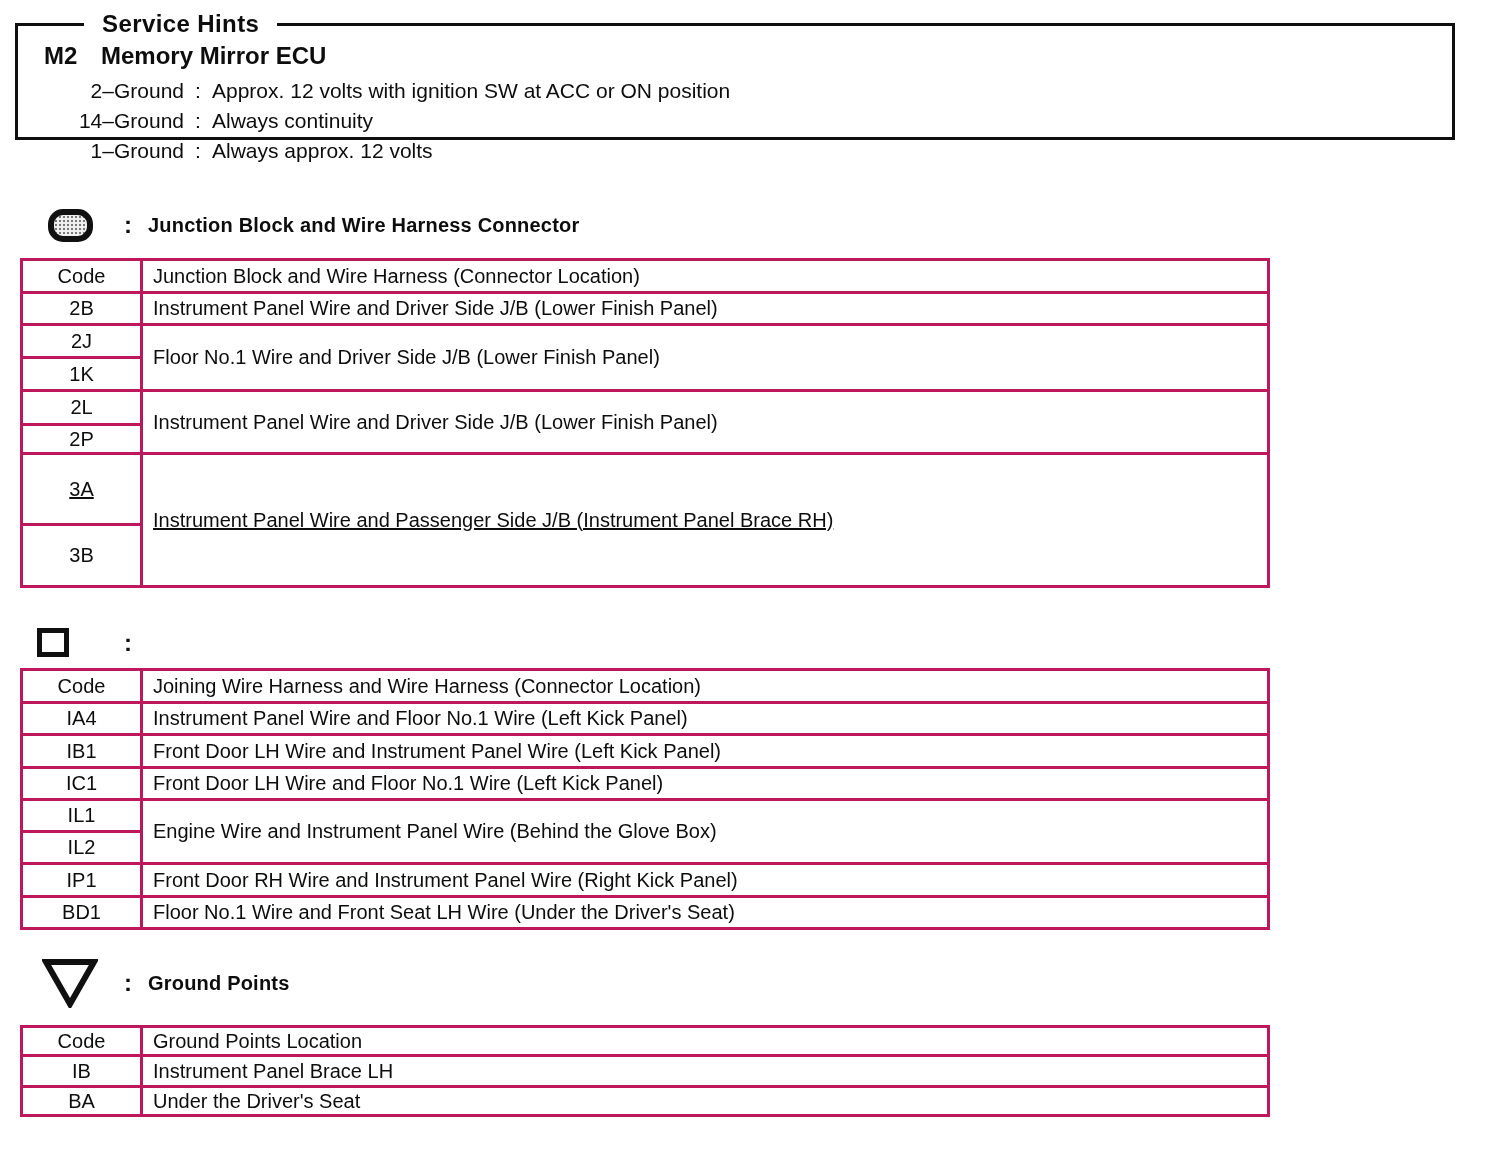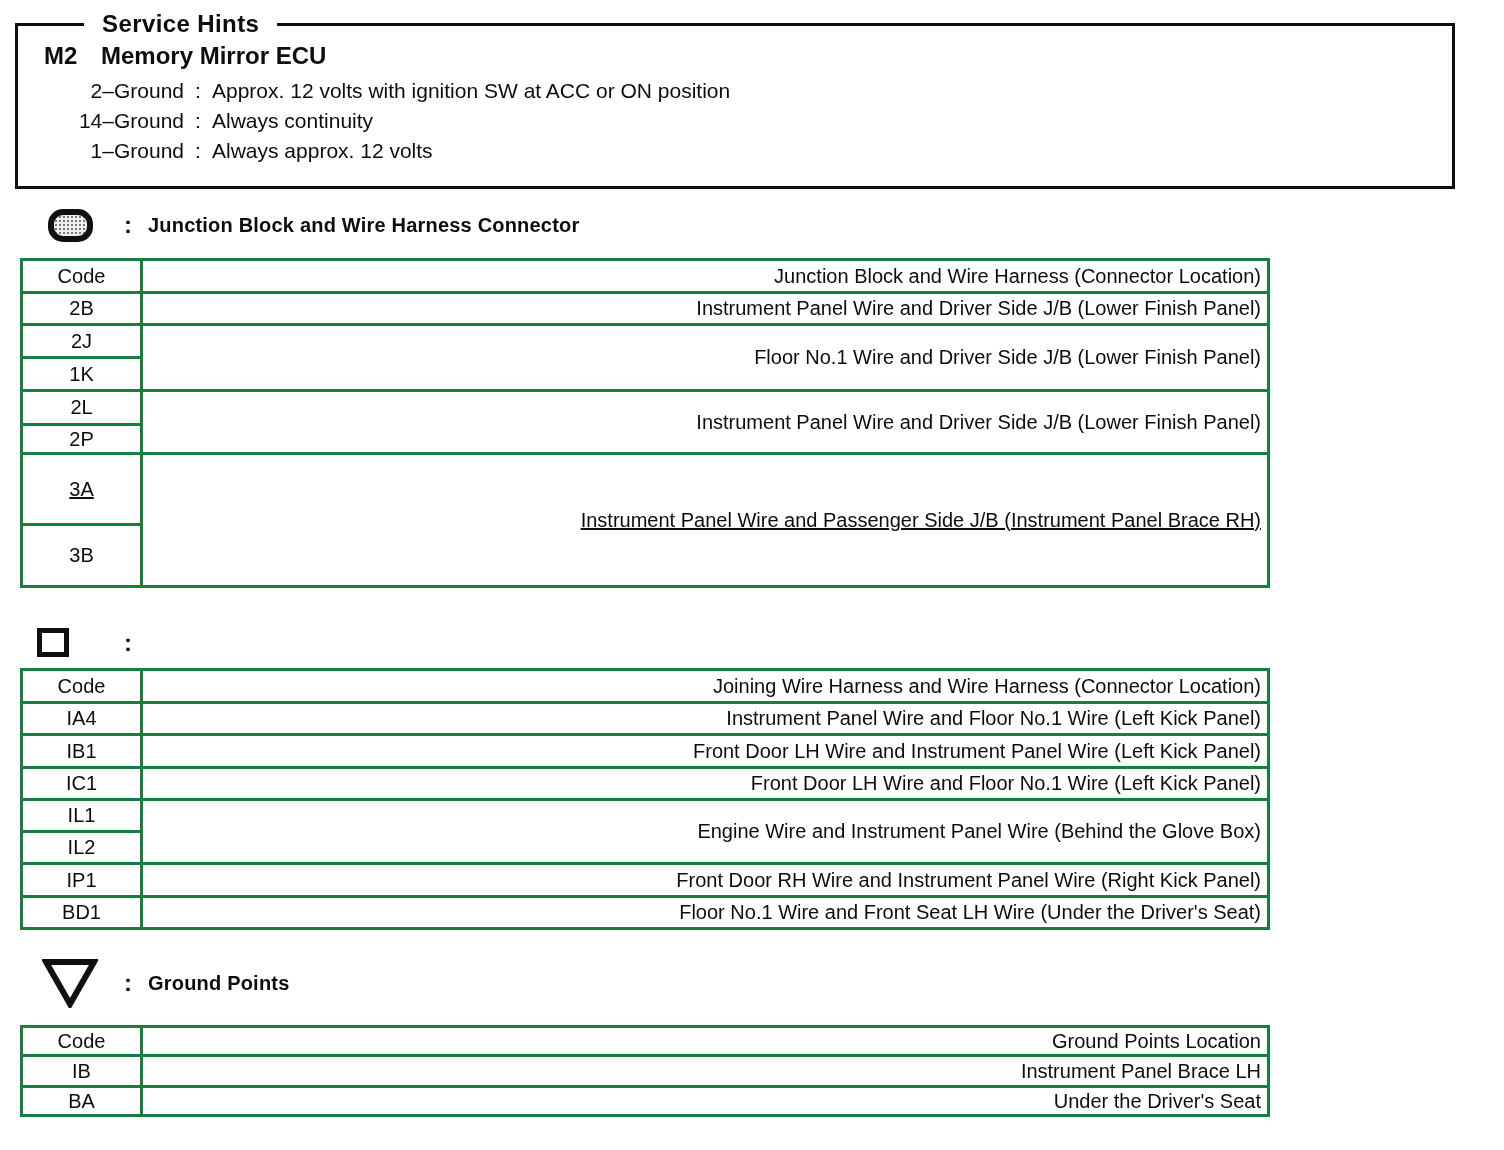--- a/index.html
+++ b/index.html
@@ -3,21 +3,21 @@
 <meta charset="utf-8">
 <style>
   html,body{margin:0;padding:0;background:#ffffff;}
   .page{
     position:relative;width:1504px;height:1150px;background:#ffffff;
     font-family:"Liberation Sans", sans-serif;color:#0d0d0d;overflow:hidden;
   }
 
   
   .hints-box{
-    position:absolute;left:15px;top:23px;width:1440px;height:166px;
+    position:absolute;left:15px;top:23px;width:1440px;height:117px;
     border:3px solid #0f0f0f;box-sizing:border-box;background:#fff;
   }
   .hints-label{
     position:absolute;left:66px;top:-18px;background:#ffffff;
     padding:0 18px;font-size:24px;font-weight:bold;line-height:32px;
     letter-spacing:.4px;white-space:nowrap;
   }
   .m2-line{position:absolute;left:26px;top:16px;font-size:24px;font-weight:bold;white-space:nowrap;text-align:right;}
   .m2-line .comp-name{margin-left:17px;}
   .hints-list{position:absolute;left:24px;top:50px;right:16px;}
@@ -48,25 +48,25 @@
     border:5px solid #101010;background:#ffffff;
   }
   .icon-triangle{position:absolute;left:42px;top:3px;}
 
   
   table.grid{
     position:absolute;left:20px;width:1250px;border-collapse:collapse;
     table-layout:fixed;font-size:20px;background:#fff;
   }
   table.grid td{
-    border:3px solid #15803d;vertical-align:middle;
+    border:3px solid #be185d;vertical-align:middle;
     white-space:nowrap;overflow:hidden;
   }
   td.code{width:115px;text-align:center;}
-  td.loc{text-align:right;padding:0 6px 0 10px;}
+  td.loc{text-align:left;padding:0 6px 0 10px;}
   #t-junction{top:258px;}
   #t-joining{top:668px;}
   #t-ground{top:1025px;}
   tr.r29{height:29px;} tr.r31{height:31px;} tr.r32{height:32px;}
   tr.r33{height:33px;} tr.r34{height:34px;}
   tr.r62{height:62px;} tr.r71{height:71px;text-decoration:underline;}
 </style>
 </head>
 <body>
 

